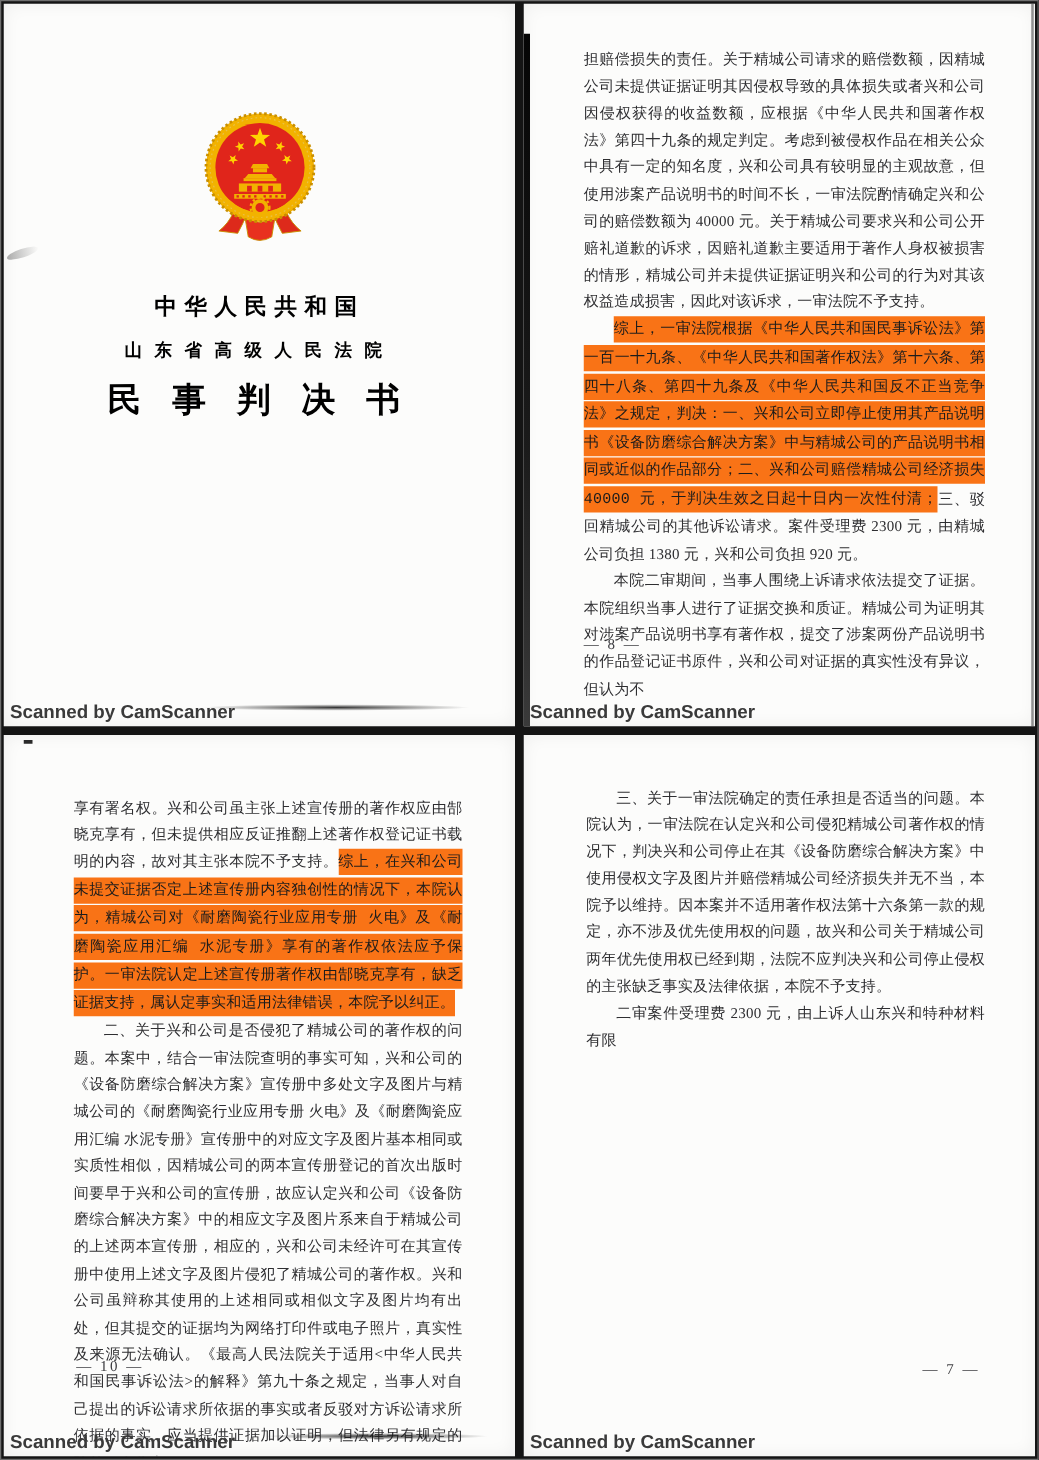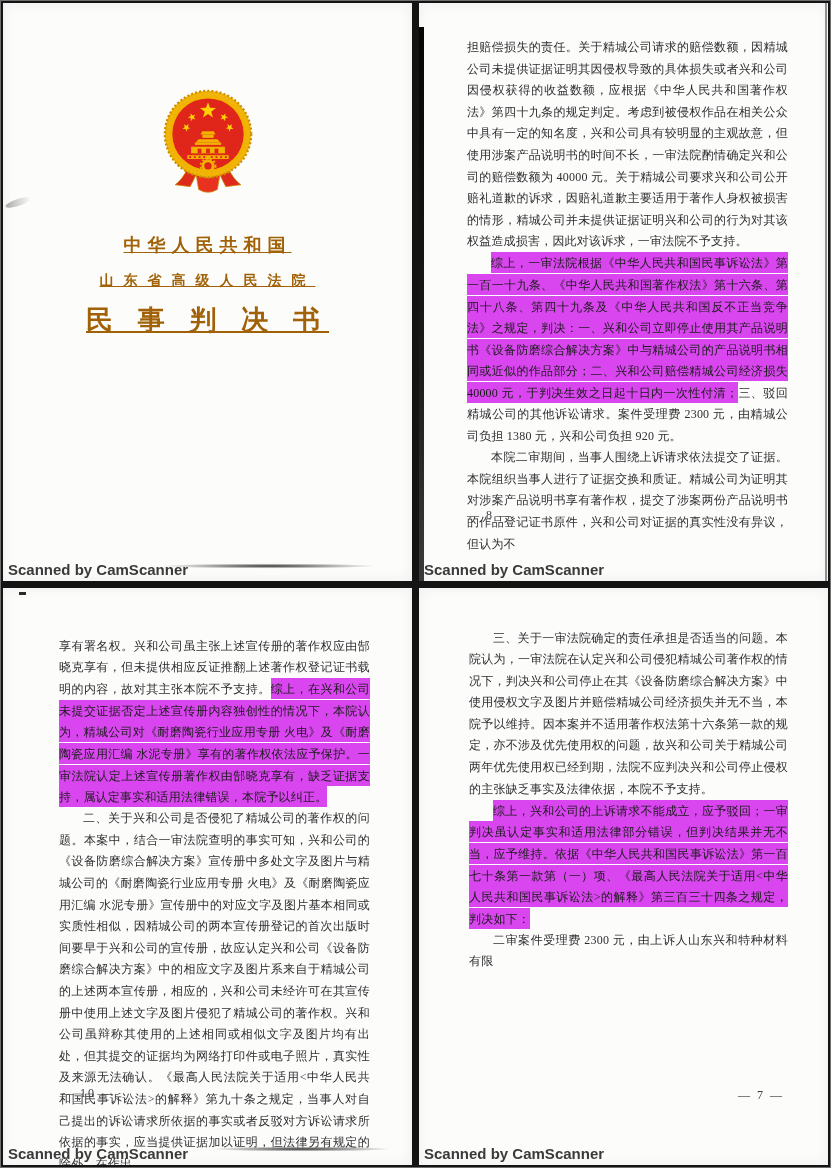--- a/index.html
+++ b/index.html
@@ -17,40 +17,41 @@
   }
   .sheet {
     position: relative;
     background: #fcfcfb;
     overflow: hidden;
     box-shadow: inset 0 0 14px rgba(0,0,0,0.06);
   }
   
   .sheet--cover { text-align: center; }
   .emblem-wrap { margin: 86px auto 0 auto; width: 94px; height: 108px; }
-  .cover-titles { margin-top: 36px; color: #a16207; text-decoration: underline; }
+  .cover-titles { margin-top: 36px; color: #000000; }
   .cover-line1 { font-size: 18px; font-weight: bold; letter-spacing: 6px; }
   .cover-line2 { font-size: 14px; font-weight: bold; letter-spacing: 10px; margin-top: 15px; }
   .cover-line3 { font-size: 27px; font-weight: bold; letter-spacing: 9px; margin-top: 12px; }
   
   .page-body {
     color: #2e2e31;
     font-size: 12px;
     line-height: 21.6px;
     text-align: justify;
     letter-spacing: 0.2px;
   }
   .sheet--p8  .page-body { padding: 34px 40px 0 48px; }
   .sheet--p10 .page-body { padding: 48px 42px 0 56px; }
   .sheet--p11 .page-body { padding: 40px 40px 0 50px; }
   .para.indent { text-indent: 2em; }
   mark {
-    background: #d946ef;
+    background: #f97316;
     color: #1c1c1c;
     padding: 3.5px 0;
+    font-family: Liberation Mono, monospace;
   }
   .page-number {
     position: absolute;
     font-size: 12px;
     color: #3c3c40;
     letter-spacing: 2px;
   }
   .page-number--p8  { left: 48px; bottom: 58px; }
   .page-number--p10 { left: 58px; bottom: 64px; }
   .page-number--p11 { right: 44px; bottom: 62px; }
@@ -171,20 +172,19 @@
         <p class="para indent"><span>二、关于兴和公司是否侵犯了精城公司的著作权的问题。本案中，结合一审法院查明的事实可知，兴和公司的《设备防磨综合解决方案》宣传册中多处文字及图片与精城公司的《耐磨陶瓷行业应用专册 火电》及《耐磨陶瓷应用汇编 水泥专册》宣传册中的对应文字及图片基本相同或实质性相似，因精城公司的两本宣传册登记的首次出版时间要早于兴和公司的宣传册，故应认定兴和公司《设备防磨综合解决方案》中的相应文字及图片系来自于精城公司的上述两本宣传册，相应的，兴和公司未经许可在其宣传册中使用上述文字及图片侵犯了精城公司的著作权。兴和公司虽辩称其使用的上述相同或相似文字及图片均有出处，但其提交的证据均为网络打印件或电子照片，真实性及来源无法确认。《最高人民法院关于适用&lt;中华人民共和国民事诉讼法&gt;的解释》第九十条之规定，当事人对自己提出的诉讼请求所依据的事实或者反驳对方诉讼请求所依据的事实，应当提供证据加以证明，但法律另有规定的除外。在作出</span></p>
       </div>
     <div class="page-number page-number--p10">— 10 —</div>
     <div class="scan-streak scan-streak--p10"></div>
     <div class="camscanner">Scanned by CamScanner</div>
   </section>
 
   <section class="sheet sheet--p11">
     <div class="page-body">
         <p class="para indent"><span>三、关于一审法院确定的责任承担是否适当的问题。本院认为，一审法院在认定兴和公司侵犯精城公司著作权的情况下，判决兴和公司停止在其《设备防磨综合解决方案》中使用侵权文字及图片并赔偿精城公司经济损失并无不当，本院予以维持。因本案并不适用著作权法第十六条第一款的规定，亦不涉及优先使用权的问题，故兴和公司关于精城公司两年优先使用权已经到期，法院不应判决兴和公司停止侵权的主张缺乏事实及法律依据，本院不予支持。</span></p>
-        <p class="para indent"><mark>综上，兴和公司的上诉请求不能成立，应予驳回；一审判决虽认定事实和适用法律部分错误，但判决结果并无不当，应予维持。依据《中华人民共和国民事诉讼法》第一百七十条第一款第（一）项、《最高人民法院关于适用&lt;中华人民共和国民事诉讼法&gt;的解释》第三百三十四条之规定，判决如下：</mark></p>
         <p class="para indent"><span>二审案件受理费 2300 元，由上诉人山东兴和特种材料有限</span></p>
       </div>
     <div class="page-number page-number--p11">— 7 —</div>
     <div class="camscanner">Scanned by CamScanner</div>
   </section>
 
 </div>
 
 </body></html>

